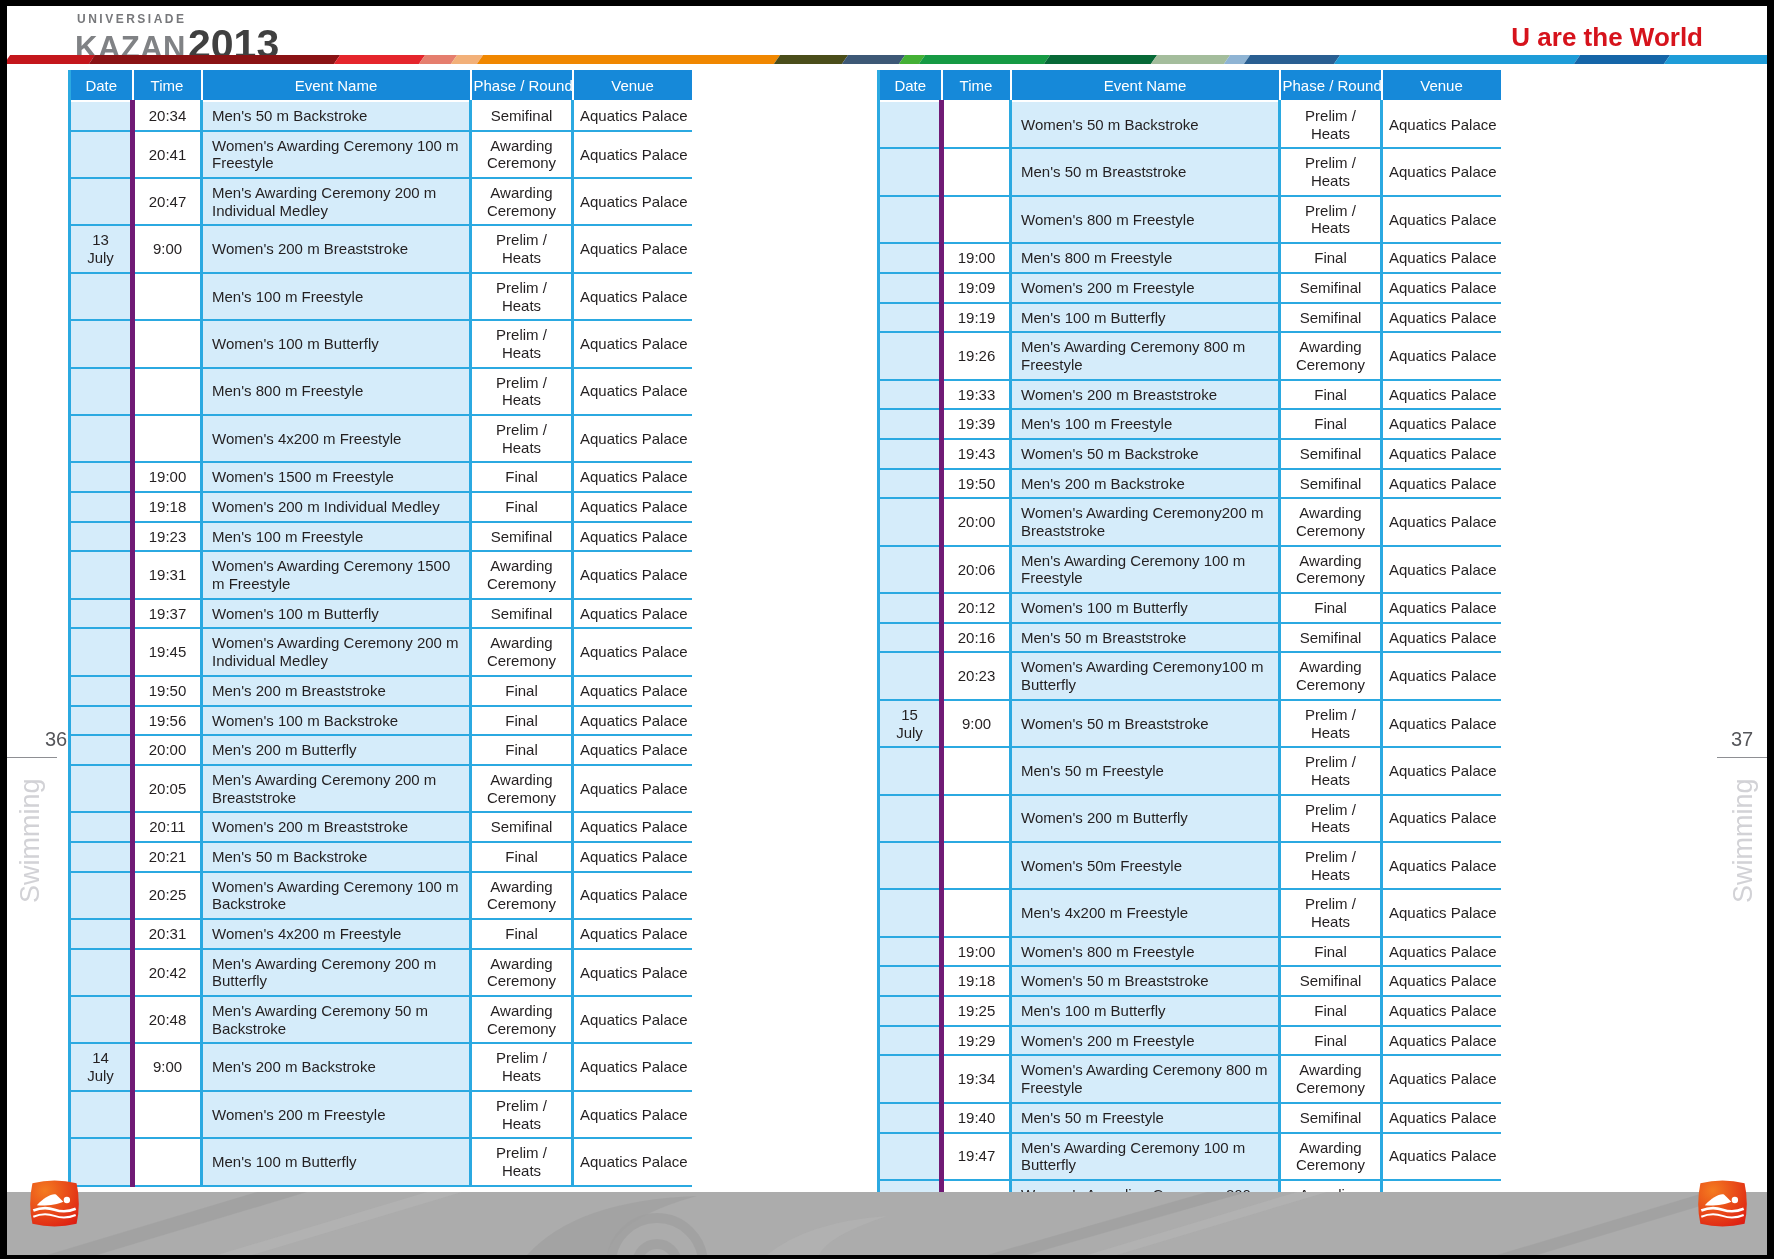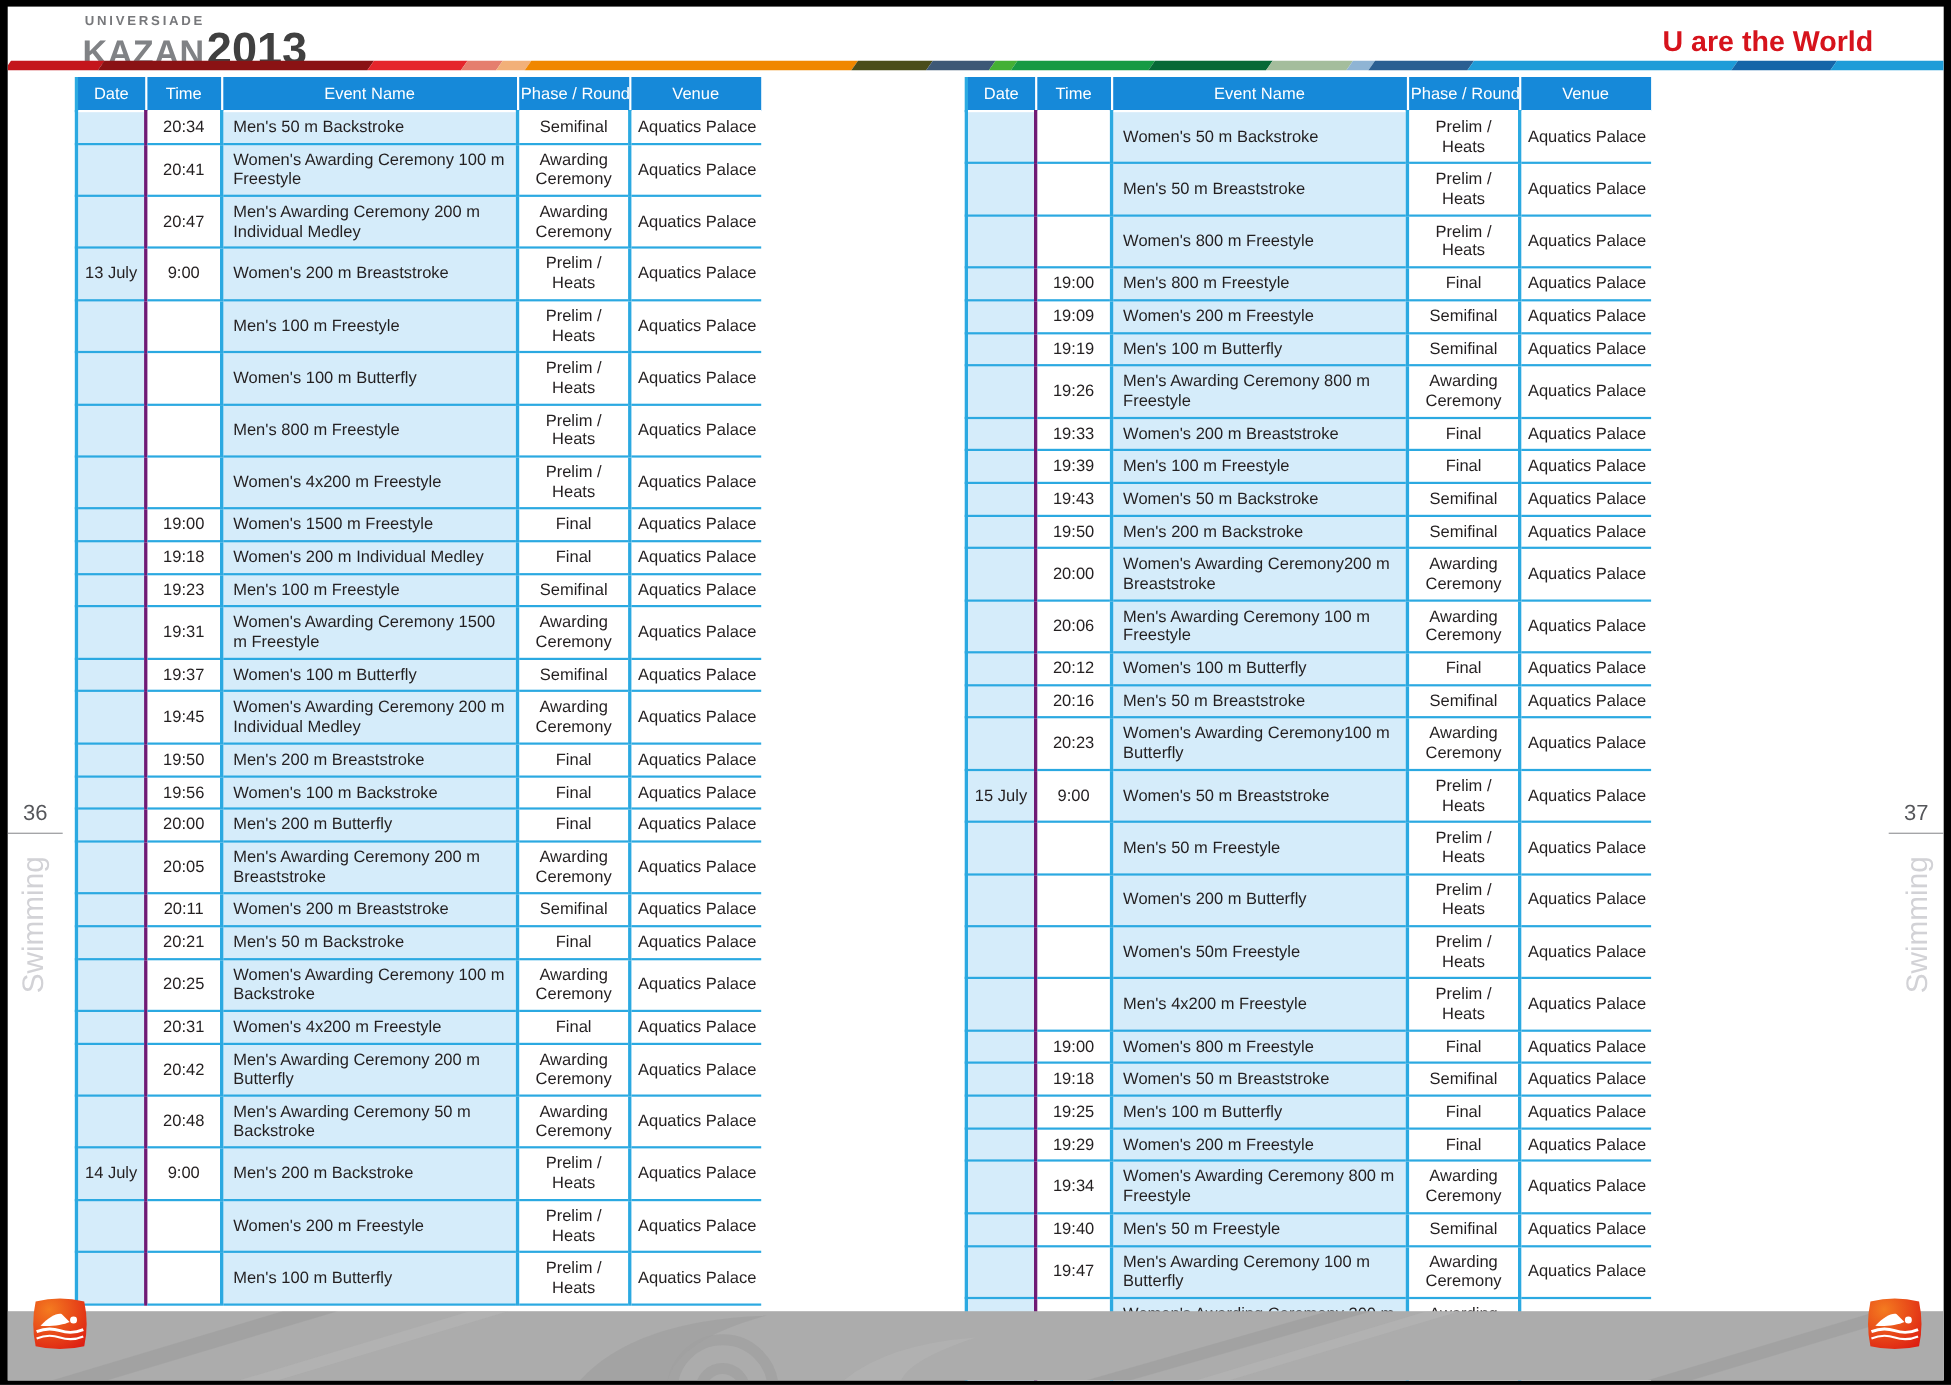--- a/index.html
+++ b/index.html
@@ -19,28 +19,28 @@
   
   table.sched{position:absolute;top:64px;border-collapse:collapse;table-layout:fixed;
     border-left:3px solid var(--grid-blue);font-size:15px;color:var(--text-dark);}
   table.left{left:61px;width:622px;}
   table.right{left:870px;width:623px;}
   col.w-date{width:63px;}col.w-time{width:69px;}col.w-event{width:269px;}col.w-phase{width:102px;}col.w-venue{width:119px;}
   th{background:var(--header-blue);color:#fff;font-weight:normal;font-size:15px;height:26px;
      border-right:2px solid #fff;border-bottom:2px solid #fff;white-space:nowrap;padding:2px 2px;}
   th:last-child{border-right:none;}
   td{border-bottom:2px solid var(--grid-blue);padding:5px 6px;vertical-align:middle;text-align:center;line-height:1.18;}
-  td.c-date{background:var(--row-blue);border-right:3px solid #701a75;}
+  td.c-date{background:var(--row-blue);border-right:5px solid #701a75;}
   td.c-time{background:#fff;border-right:3px solid var(--grid-blue);}
   td.c-event{background:var(--row-blue);border-right:3px solid var(--grid-blue);text-align:left;padding-left:9px;}
   td.c-phase{background:#fff;border-right:3px solid var(--grid-blue);margin-left:48px;}
   td.c-venue{background:#fff;white-space:nowrap;}
 
   
-  .pageno{position:absolute;top:722px;font-size:20px;color:#55565a;width:50px;text-align:center;}
+  .pageno{position:absolute;top:722px;font-size:20px;color:#55565a;width:50px;text-align:center;margin-left:24px;}
   .pageno.l{left:0px;} .pageno.r{right:0px;}
   .rule{position:absolute;top:751px;width:50px;border-top:1.5px solid #8e8f93;}
   .rule.l{left:0;} .rule.r{right:0;}
   .side-label{position:absolute;top:762px;font-size:27px;color:var(--sidebar-gray);
     writing-mode:vertical-rl;transform:rotate(180deg);height:135px;text-align:left;}
   .side-label.l{left:8px;} .side-label.r{right:8px;}
 
   
   .footer-band{position:absolute;left:0;bottom:0;width:1760px;height:63px;background:var(--footer-gray);overflow:hidden;}
   .swim-logo{position:absolute;width:53px;height:55px;}

